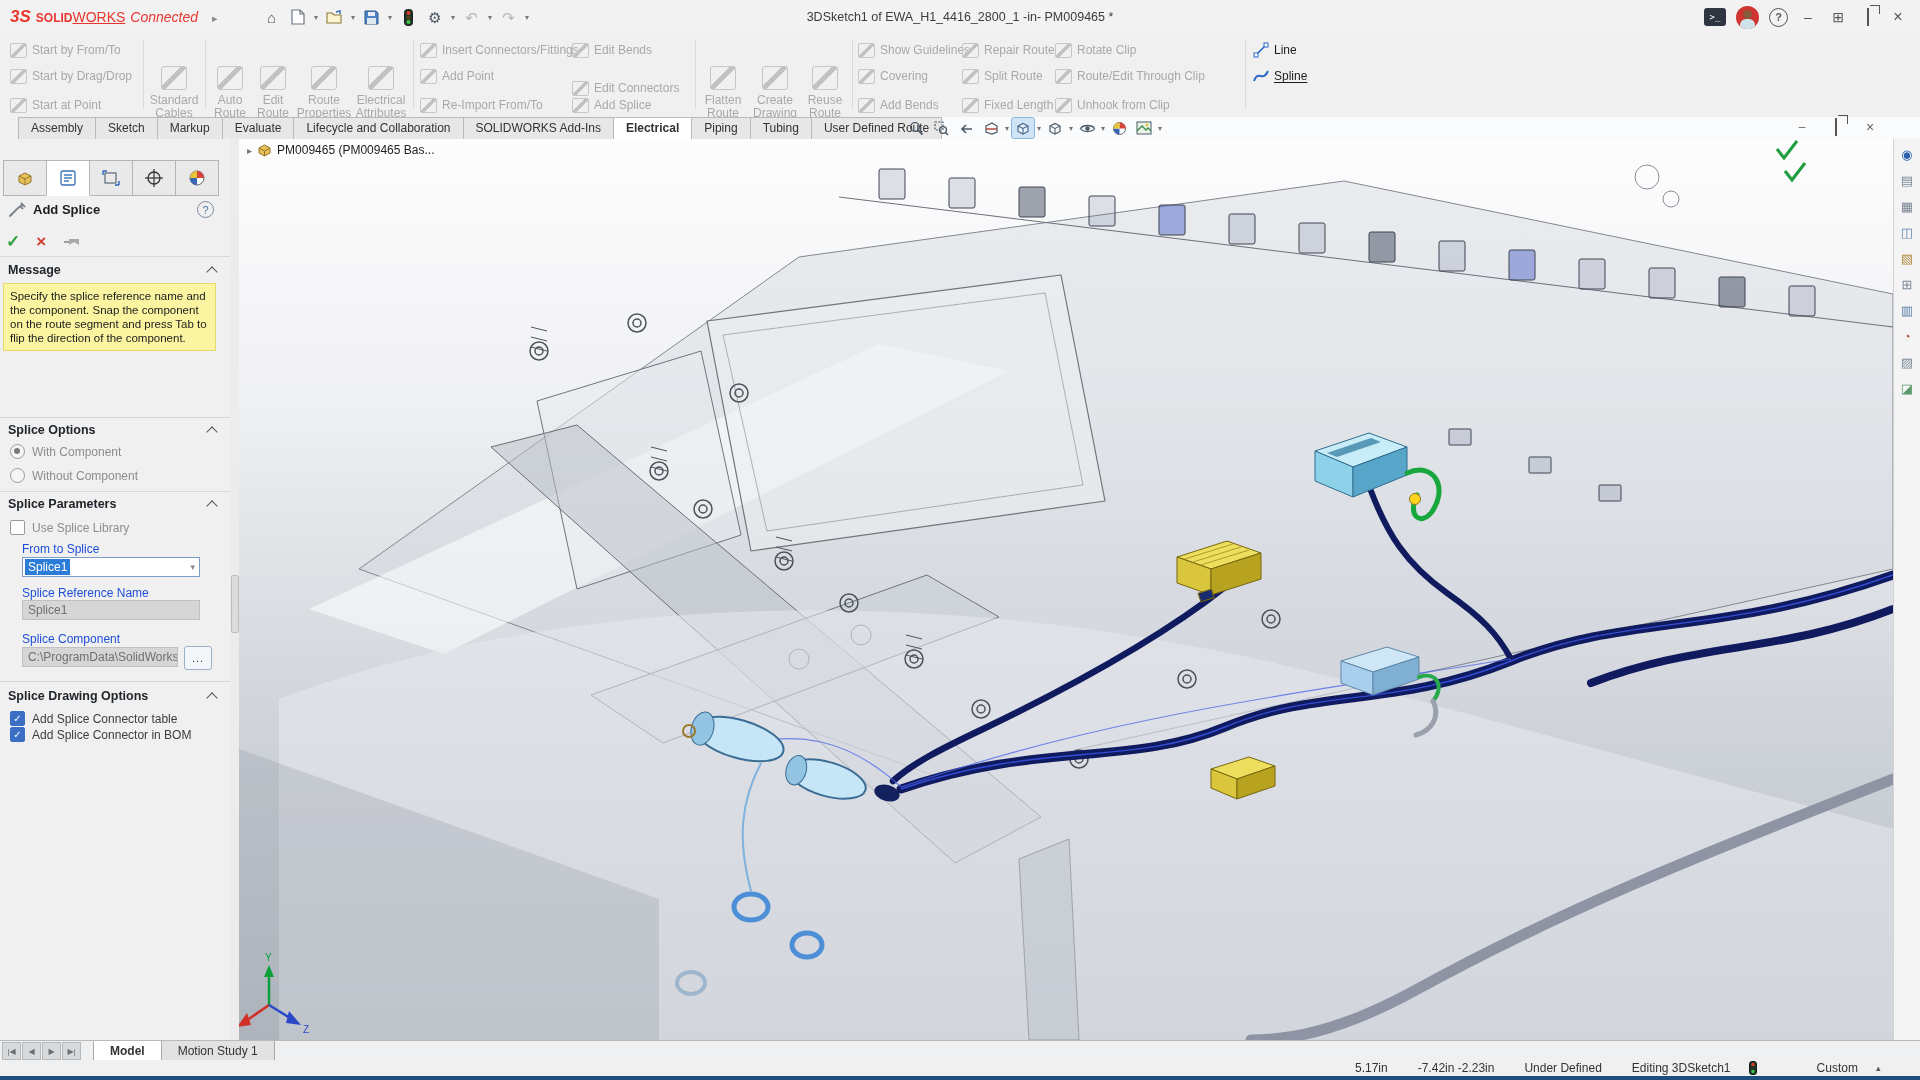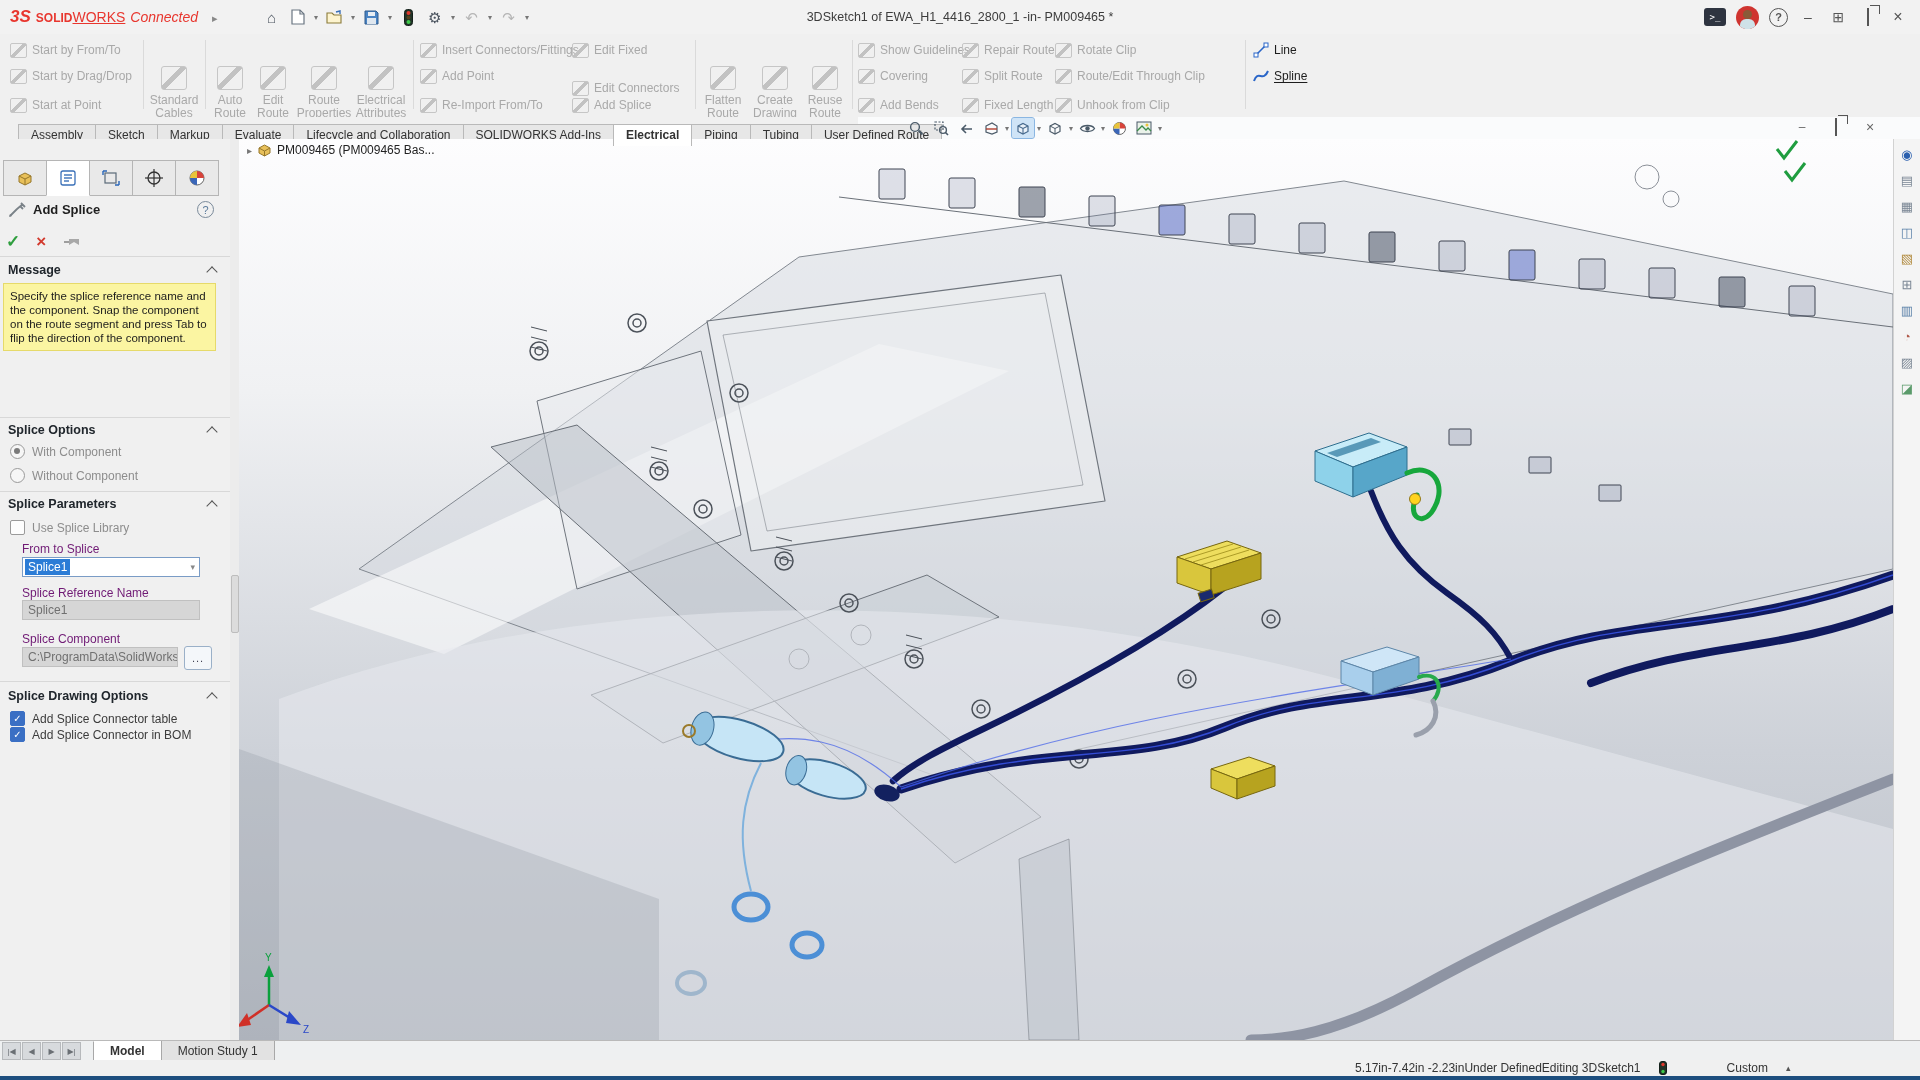--- a/index.html
+++ b/index.html
@@ -39,21 +39,21 @@
   .ri span{font-size:12px;}
   .gi{width:15px;height:13px;border:1px solid #c6c6c6;border-radius:2px;
       background:linear-gradient(135deg,transparent 42%,#c2c2c2 42%,#c2c2c2 58%,transparent 58%);}
   .rbig{position:absolute;top:5px;text-align:center;color:#a9a9a9;line-height:13px;font-size:12px;margin-top:27px;}
   .gbi{width:24px;height:22px;margin:0 auto 4px auto;border:1px solid #c6c6c6;border-radius:3px;
        background:linear-gradient(135deg,transparent 40%,#c2c2c2 40%,#c2c2c2 56%,transparent 56%);}
   .ri.en{color:#1d1d1d;}
   
   .tabrow{position:absolute;left:0;top:117px;width:1920px;height:22px;
           background:linear-gradient(90deg,#f0f0f0 0,#f0f0f0 858px,#fafbfc 858px);}
-  .ctabs{position:absolute;left:2px;top:7px;display:flex;height:28px;padding-left:16px;}
+  .ctabs{position:absolute;left:2px;top:0;display:flex;height:28px;padding-left:16px;}
   .ctab{padding:0 12px;height:21px;line-height:21px;background:#e7e7e7;border:1px solid #b9b9b9;border-bottom:none;
         margin-right:-1px;color:#333;white-space:nowrap;}
   .ctab.active{background:#ffffff;font-weight:bold;position:relative;z-index:2;}
   .headsup{position:absolute;left:905px;top:0px;display:flex;align-items:center;gap:3px;height:22px;}
   .hi{width:22px;height:20px;display:flex;align-items:center;justify-content:center;border-radius:2px;}
   .hi.active{background:#cfe4f7;outline:1px solid #8ab6e2;}
   .hidrop{font-size:8px;color:#777;}
   .docctl{position:absolute;right:40px;top:2px;display:flex;gap:14px;align-items:center;}
   
   .pm{position:absolute;left:0;top:139px;width:230px;height:901px;background:#f0f0f0;border-right:1px solid #c4c4c4;}
@@ -83,21 +83,21 @@
   .msgbox{position:absolute;left:3px;top:144px;width:213px;background:#fbf5a2;border:1px solid #e6da6a;
           padding:5px 6px;box-sizing:border-box;color:#1c1c1c;font-size:11.5px;line-height:14px;}
   .msgbox p{margin:0 0 14px 0;}
   .msgbox p:last-child{margin:0;}
   .ropt{position:absolute;left:10px;display:flex;align-items:center;gap:7px;color:#8d8d8d;}
   .radio{width:13px;height:13px;border:1.4px solid #9a9a9a;border-radius:50%;background:#f6f6f6;position:relative;}
   .radio.sel::after{content:"";position:absolute;left:2.5px;top:2.5px;width:6px;height:6px;border-radius:50%;background:#7a7a7a;}
   .cbrow{position:absolute;display:flex;align-items:center;gap:7px;}
   .cb{width:13px;height:13px;border:1.4px solid #9a9a9a;border-radius:2px;background:#fdfdfd;}
   .cb.on{background:#3a6fc4;border-color:#3a6fc4;color:#fff;font-size:10px;display:flex;align-items:center;justify-content:center;}
-  .flabel{position:absolute;left:22px;color:#701a75;}
+  .flabel{position:absolute;left:22px;color:#1d4ed8;}
   .combo{position:absolute;left:22px;width:178px;height:20px;background:#fff;border:1px solid #7a9cc6;
          display:flex;align-items:center;box-sizing:border-box;}
   .combo .val{background:#2b7cd6;color:#fff;padding:1px 3px;margin-left:2px;font-size:12px;}
   .combo .dd{margin-left:auto;margin-right:4px;color:#888;font-size:9px;}
   .dinput{position:absolute;left:22px;height:20px;background:#d6d6d6;border:1px solid #c0c0c0;color:#707070;
           display:flex;align-items:center;padding-left:5px;box-sizing:border-box;white-space:nowrap;overflow:hidden;}
   .browse{position:absolute;left:184px;width:26px;height:22px;border:1px solid #9ab0c8;border-radius:3px;background:#f4f7fa;
           display:flex;align-items:center;justify-content:center;color:#445;font-size:11px;letter-spacing:1px;}
   .cblabel{color:#8d8d8d;}
   .cblabel2{color:#3c3c3c;}
@@ -109,21 +109,21 @@
   .bottombar{position:absolute;left:0;top:1040px;width:1920px;height:20px;background:#eef0f1;border-top:1px solid #b9b9b9;
              display:flex;align-items:stretch;}
   .nav{display:flex;align-items:center;padding-left:2px;gap:1px;}
   .navb{width:17px;height:16px;background:#d7dadd;border:1px solid #b6b9bc;color:#6a6f74;font-size:8px;
         display:flex;align-items:center;justify-content:center;}
   .sheettab{padding:0 16px;display:flex;align-items:center;border:1px solid #a8a8a8;border-top:none;background:#e2e2e2;
             color:#333;margin-left:-1px;}
   .sheettab.active{background:#ffffff;font-weight:bold;border-top:1px solid #fff;}
   .statusbar{position:absolute;left:0;top:1060px;width:1920px;height:16px;background:#f0f0f0;display:flex;
              align-items:center;color:#333;font-size:12px;}
-  .statusbar .grp{white-space:nowrap;}
+  .statusbar .grp{margin-left:30px;white-space:nowrap;}
   .bluestrip{position:absolute;left:0;top:1076px;width:1920px;height:4px;background:#1d4e7e;}
   svg text{font-family:"Liberation Sans",sans-serif;}
 </style>
 </head>
 <body>
 
 <div class="app">
 
   <div class="titlebar">
     <div class="brand">
@@ -227,21 +227,21 @@
         <i class="gi"></i>
         <span>Add Point</span>
       </div>
     <div class="ri" style="left:420px;top:61px">
         <i class="gi"></i>
         <span>Re-Import From/To</span>
       </div>
 
     <div class="ri" style="left:572px;top:6px">
         <i class="gi"></i>
-        <span>Edit Fixed</span>
+        <span>Edit Bends</span>
       </div>
     <div class="ri" style="left:572px;top:44px">
         <i class="gi"></i>
         <span>Edit Connectors</span>
       </div>
     <div class="ri" style="left:572px;top:61px">
         <i class="gi"></i>
         <span>Add Splice</span>
       </div>
     <div class="rsep" style="left:695px"></div>

